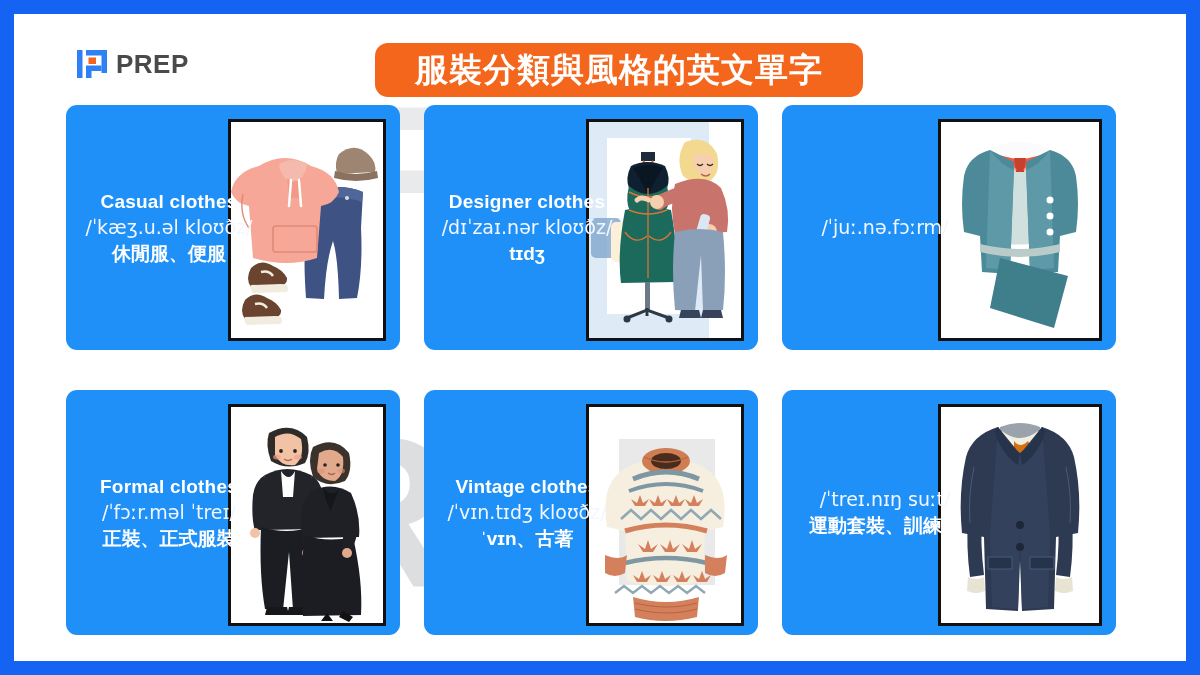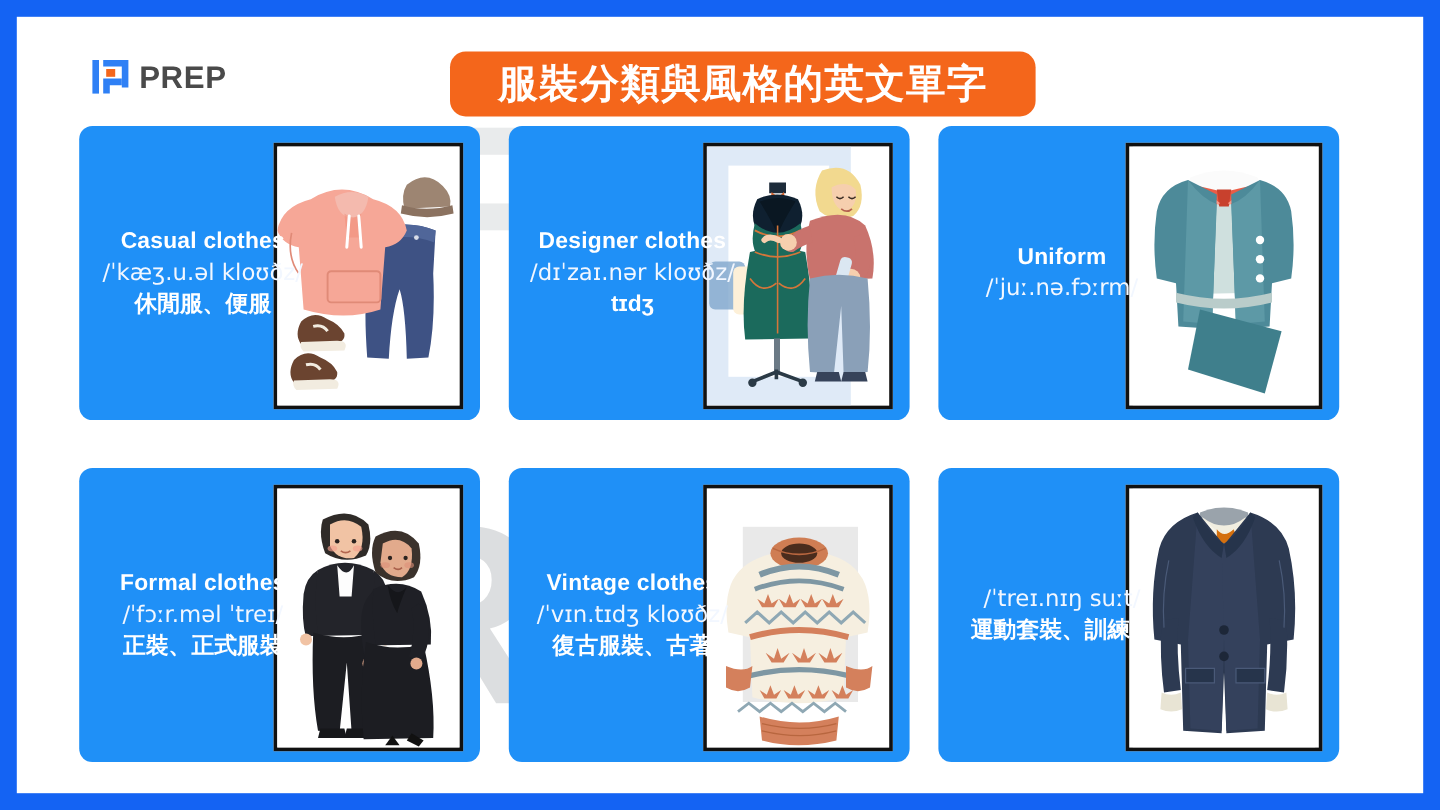--- a/index.html
+++ b/index.html
@@ -213,21 +213,20 @@
             <path d="M86 110 q24-6 48 0 q4 42 0 78 l-20 1 l-2-56 l-6 56 l-20-1 q-4-40 0-78z" fill="#8aa0b8"></path>
             <path d="M92 188 h18 l2 8 h-22z" fill="#36435a"></path>
             <path d="M114 188 h18 l2 8 h-22z" fill="#36435a"></path>
           </svg>
         </span>
       </div>
     </div>
 
     <div class="card wide">
       <div class="card-text">
-        <div class="word">Uniform</div>
         <div class="ipa">/ˈjuː.nə.fɔːrm/</div>
       </div>
       <div class="card-img">
         <span class="art">
           <svg viewBox="0 0 152 216">
             <rect width="152" height="216" fill="#fff"></rect>
 
             <path d="M48 26 q28-12 56 0 l6 18 q-34 10-68 0z" fill="#fbfbfb"></path>
             <path d="M52 36 q24 18 48 0 l2 86 l-52 1z" fill="#cfe0de"></path>
 
@@ -298,21 +297,21 @@
             <circle cx="116" cy="146" r="5" fill="#e2aa8c"></circle>
           </svg>
         </span>
       </div>
     </div>
 
     <div class="card">
       <div class="card-text">
         <div class="word">Vintage clothes</div>
         <div class="ipa">/ˈvɪn.tɪdʒ kloʊðz/</div>
-        <div class="zh">復古服裝、古著</div>
+        <div class="zh">ˈvɪn、古著</div>
       </div>
       <div class="card-img">
         <span class="art">
           <svg viewBox="0 0 152 216">
             <rect width="152" height="216" fill="#fff"></rect>
             <rect x="30" y="32" width="96" height="146" fill="#e9e9e9"></rect>
 
             <path d="M56 54 q20-12 42 0 q26 6 34 26 q6 16 2 40 l-18 4 l-2 50 q-38 10-76 0 l-2-50 l-18-4 q-4-24 2-40 q8-20 36-26z" fill="#f6efe0"></path>
 
             <ellipse cx="77" cy="54" rx="24" ry="13" fill="#cf7d53"></ellipse>

